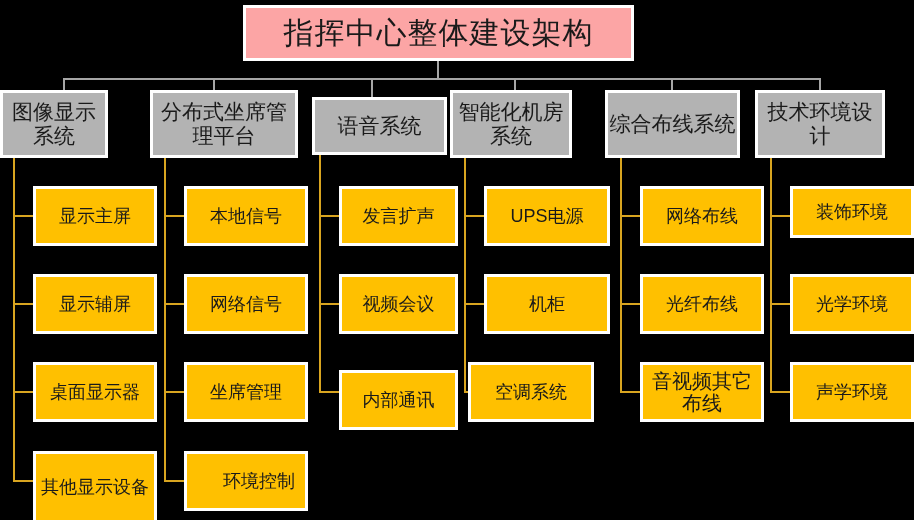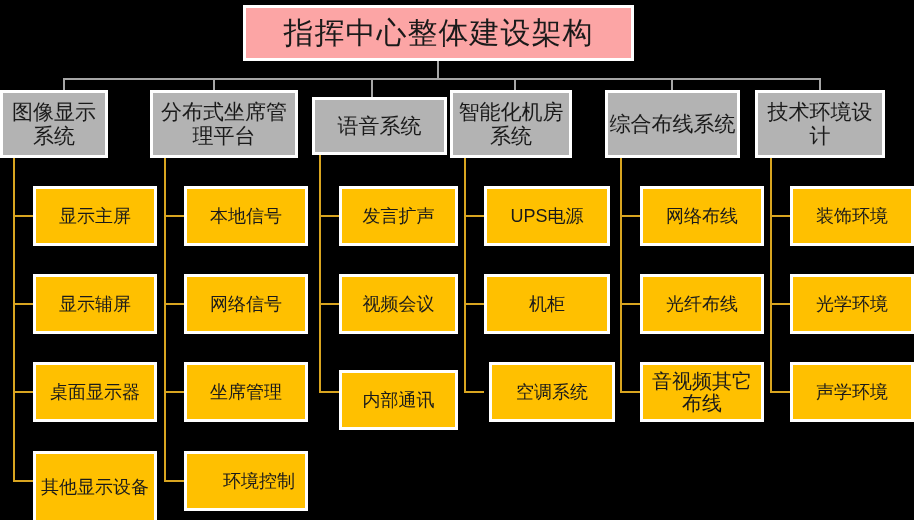--- a/index.html
+++ b/index.html
@@ -160,35 +160,35 @@
   <div class="box leaf-box" style="left:339px; top:362px; width:119px; height:60px;margin-top:8px;">
     <span>内部通讯</span>
   </div>
 
   <div class="box leaf-box" style="left:484px; top:186px; width:126px; height:60px;">
     <span>UPS电源</span>
   </div>
   <div class="box leaf-box" style="left:484px; top:274px; width:126px; height:60px;">
     <span>机柜</span>
   </div>
-  <div class="box leaf-box" style="left:489px; top:362px; width:126px; height:60px;">
+  <div class="box leaf-box" style="left:468px; top:362px; width:126px; height:60px;">
     <span>空调系统</span>
   </div>
 
   <div class="box leaf-box" style="left:640px; top:186px; width:124px; height:60px;">
     <span>网络布线</span>
   </div>
   <div class="box leaf-box" style="left:640px; top:274px; width:124px; height:60px;">
     <span>光纤布线</span>
   </div>
   <div class="box leaf-box small" style="left:640px; top:362px; width:124px; height:60px;">
     <span>音视频其它布线</span>
   </div>
 
-  <div class="box leaf-box" style="left:790px; top:186px; width:124px; height:60px;">
+  <div class="box leaf-box" style="left:790px; top:186px; width:124px; height:52px;">
     <span>装饰环境</span>
   </div>
   <div class="box leaf-box" style="left:790px; top:274px; width:124px; height:60px;">
     <span>光学环境</span>
   </div>
   <div class="box leaf-box" style="left:790px; top:362px; width:124px; height:60px;">
     <span>声学环境</span>
   </div>
 
 </div>

